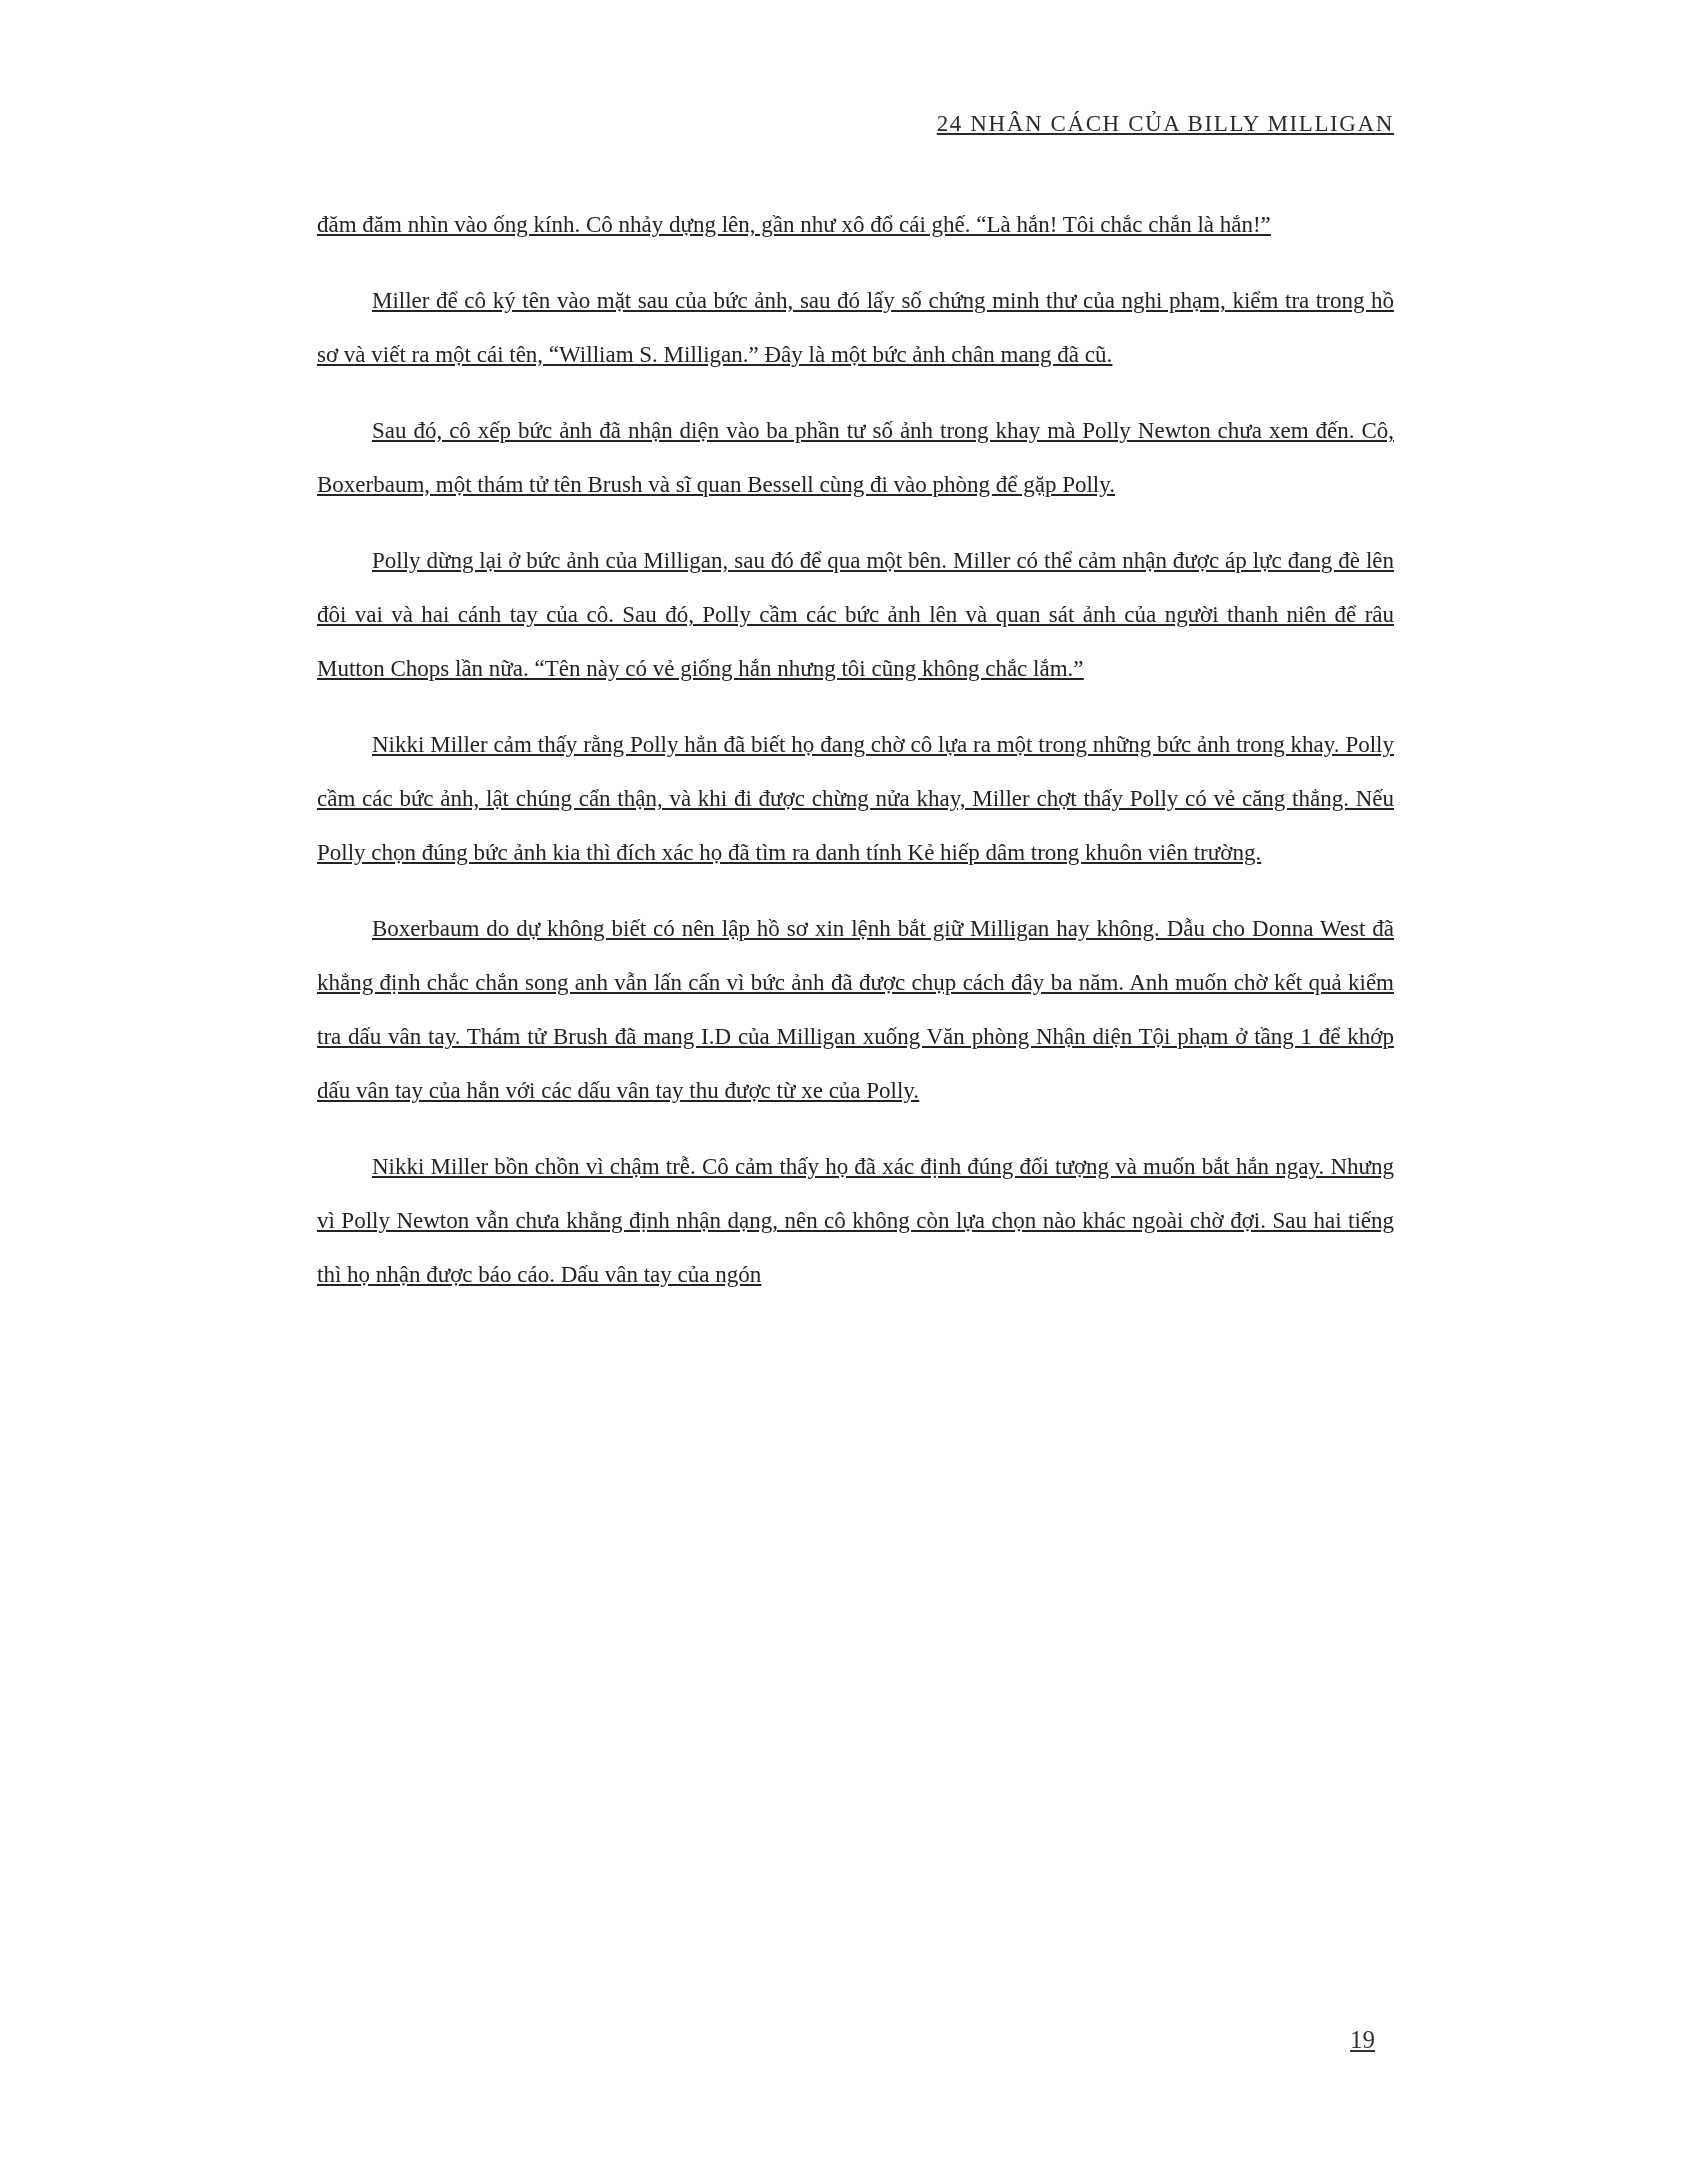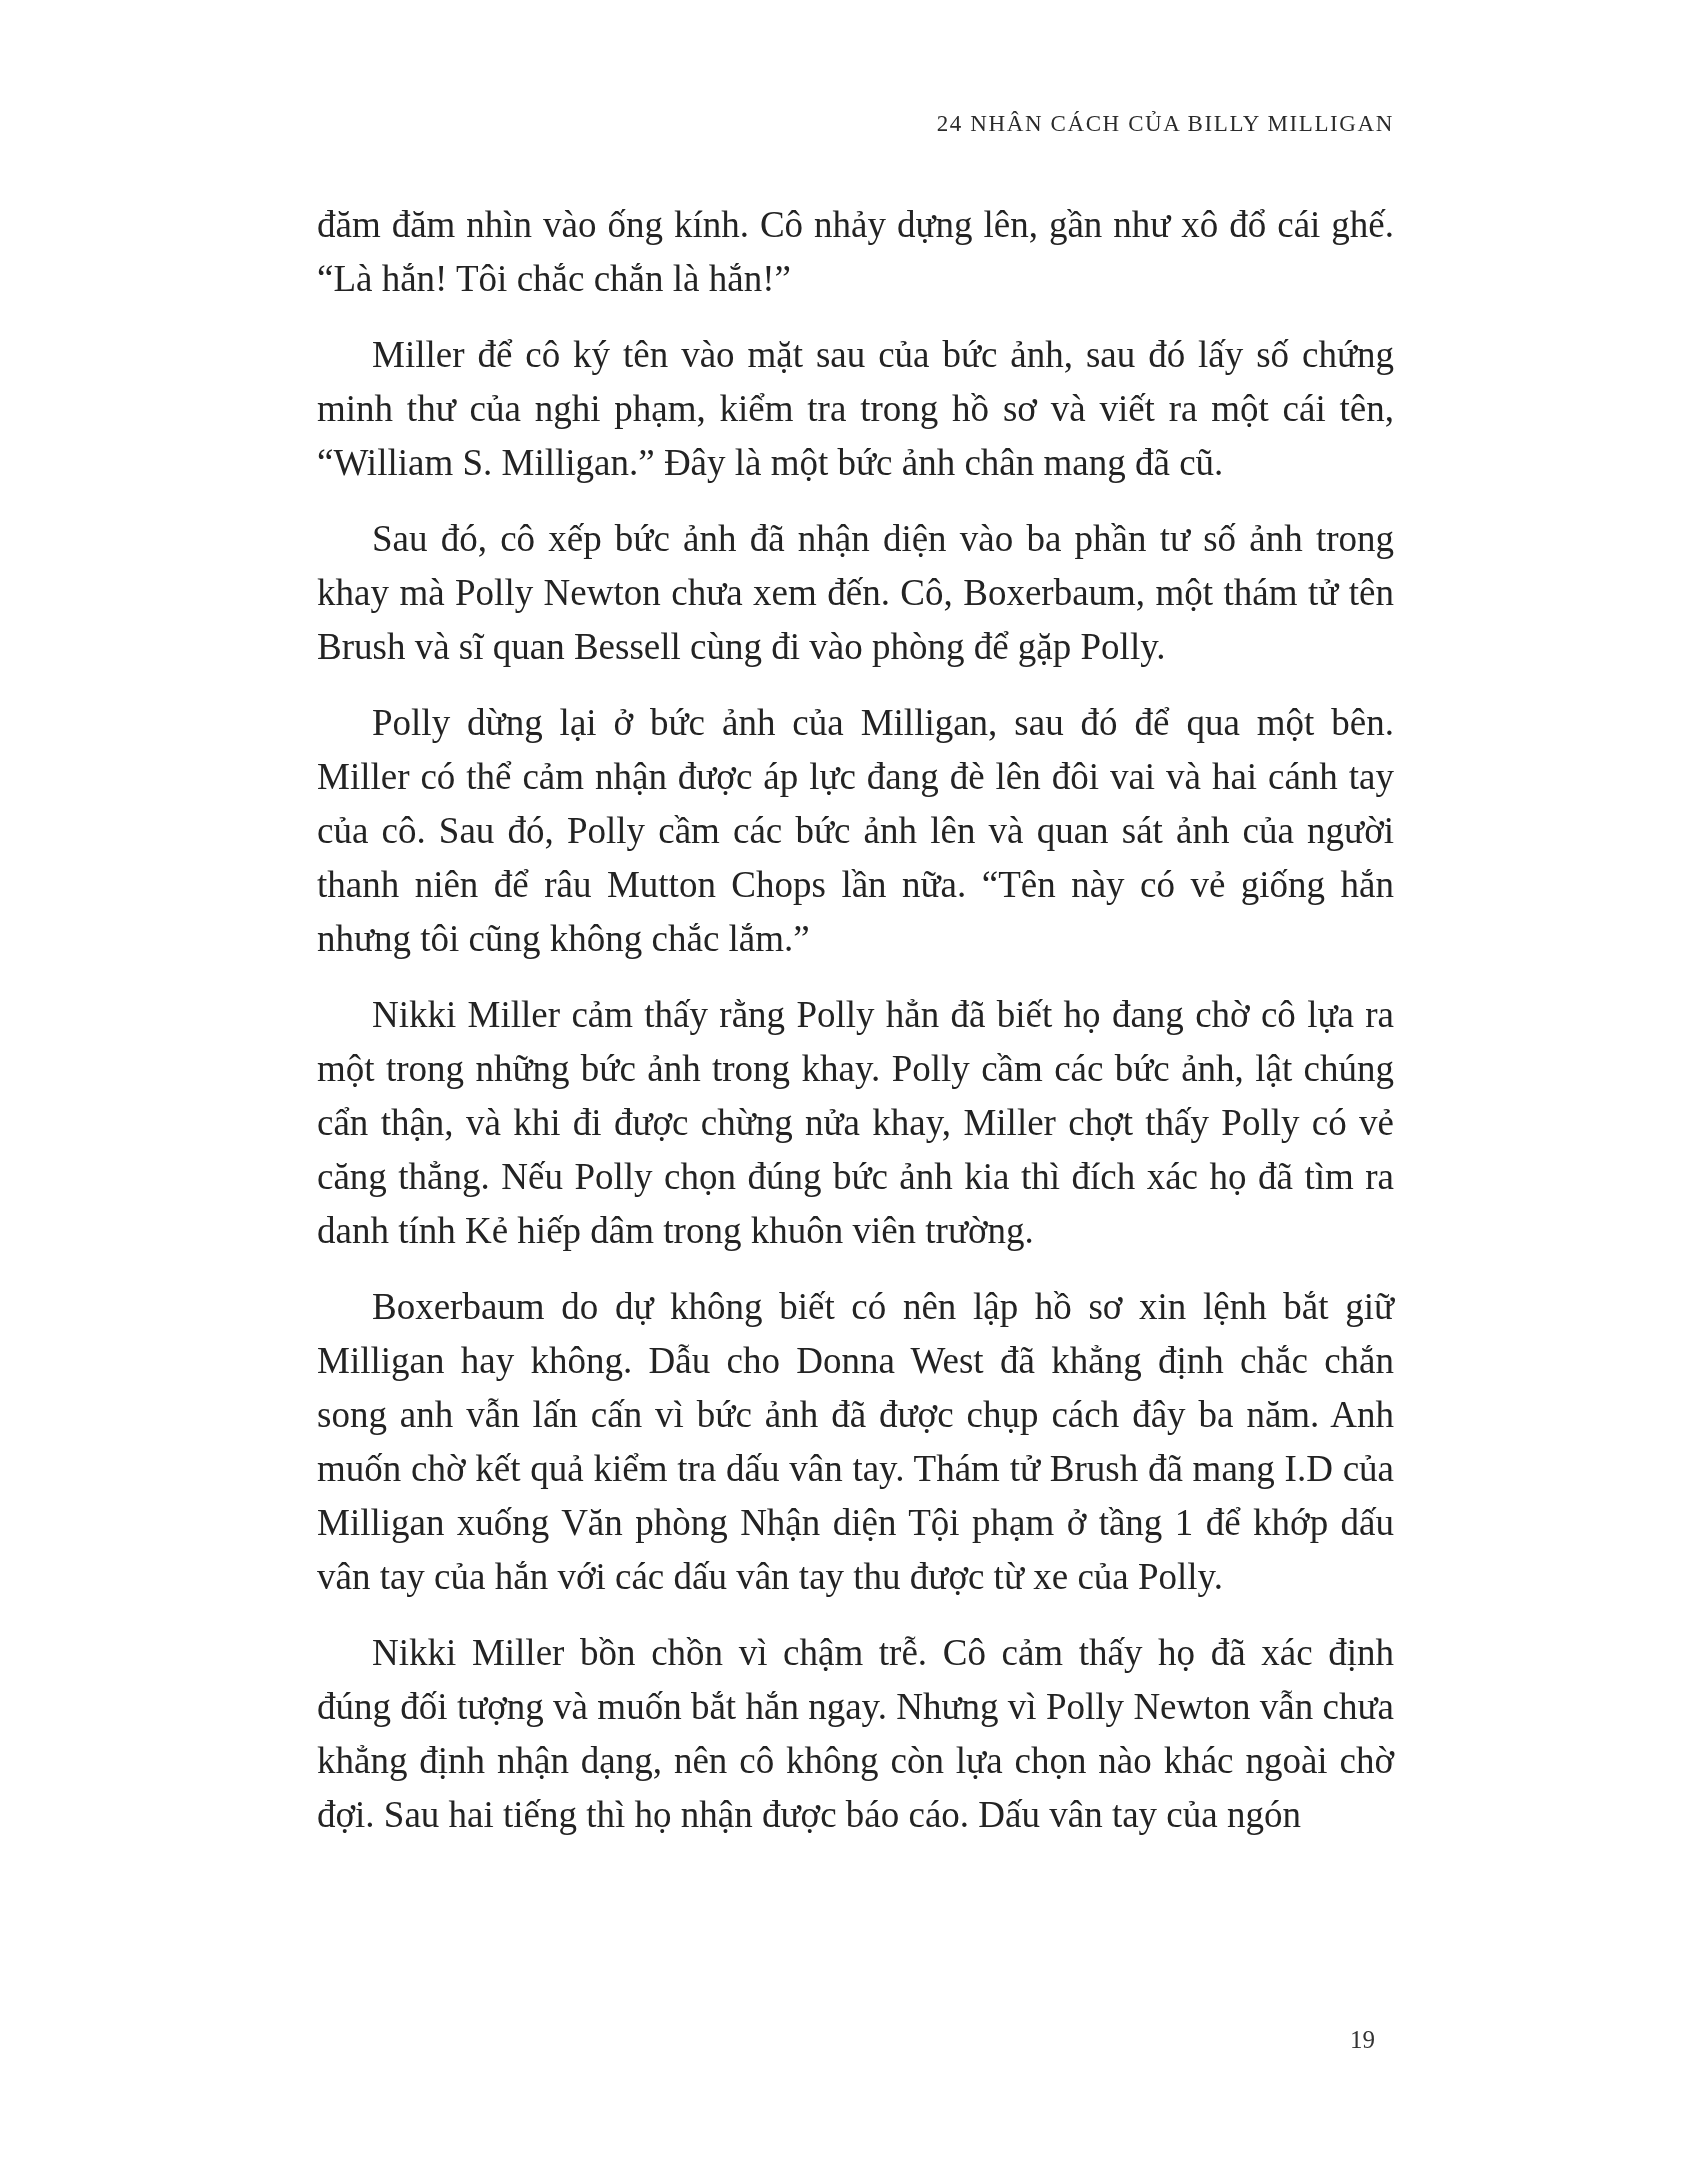--- a/index.html
+++ b/index.html
@@ -1,15 +1,15 @@
 <!DOCTYPE html>
 <html><head>
 <meta charset="utf-8">
 <style>
-  * { margin: 0; padding: 0; box-sizing: border-box; }
+  * { margin: 0; padding: 0; box-sizing: border-box; text-decoration: underline; }
   html, body { background: #ffffff; }
   body {
     width: 1683px;
     height: 2178px;
     position: relative;
     font-family: "Liberation Serif", serif;
     color: #1f1f1f;
     overflow: hidden;
   }
   .page {
@@ -26,21 +26,21 @@
     font-size: 23px;
     letter-spacing: 1.6px;
     color: #2b2b2b;
     font-family: "Liberation Serif", serif;
   }
   .content {
     position: absolute;
     top: 198px;
     left: 317px;
     width: 1077px;
-    font-size: 37px;
+    font-size: 23px;
     line-height: 54px;
     text-align: justify;
     color: #232323;
   }
   .para {
     margin-bottom: 22px;
     text-indent: 55px;
   }
   .para.first {
     text-indent: 0;

